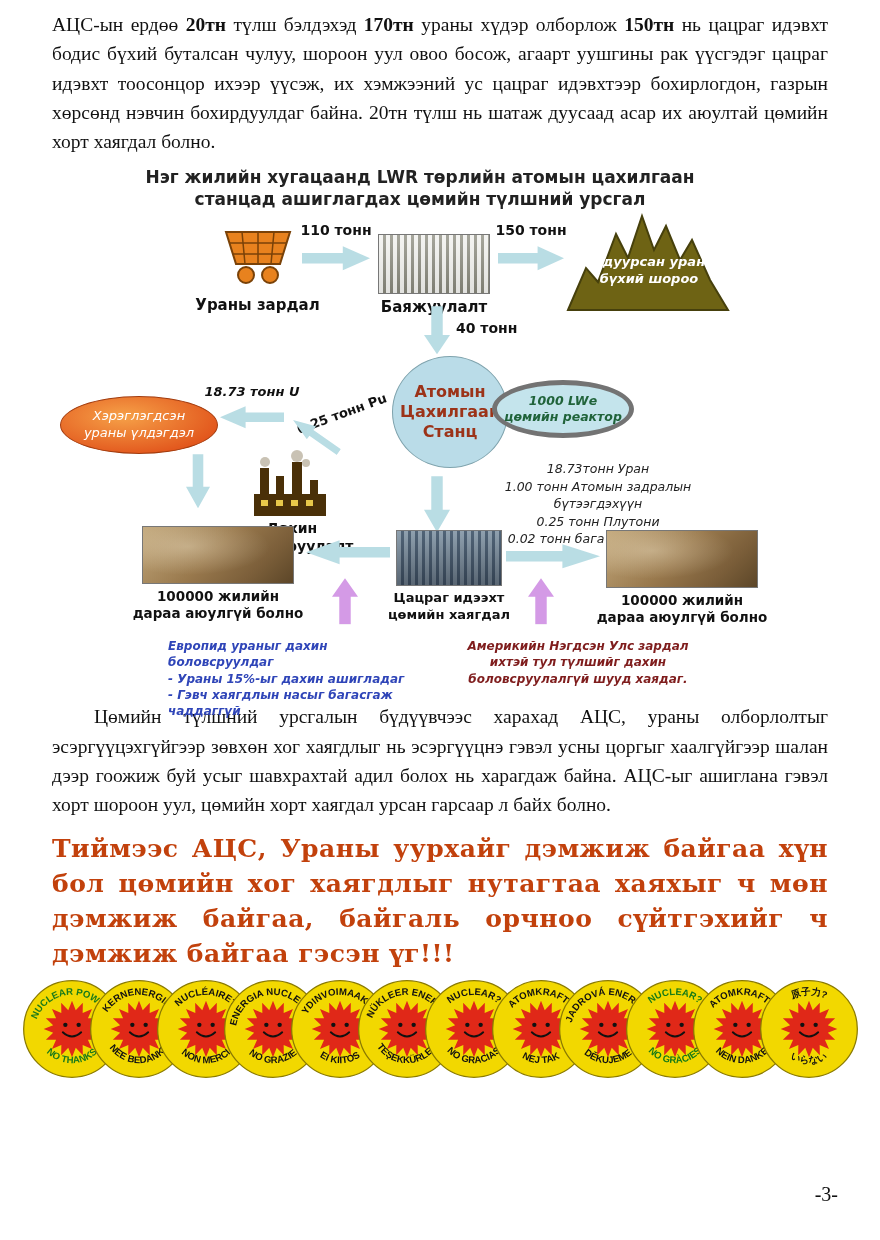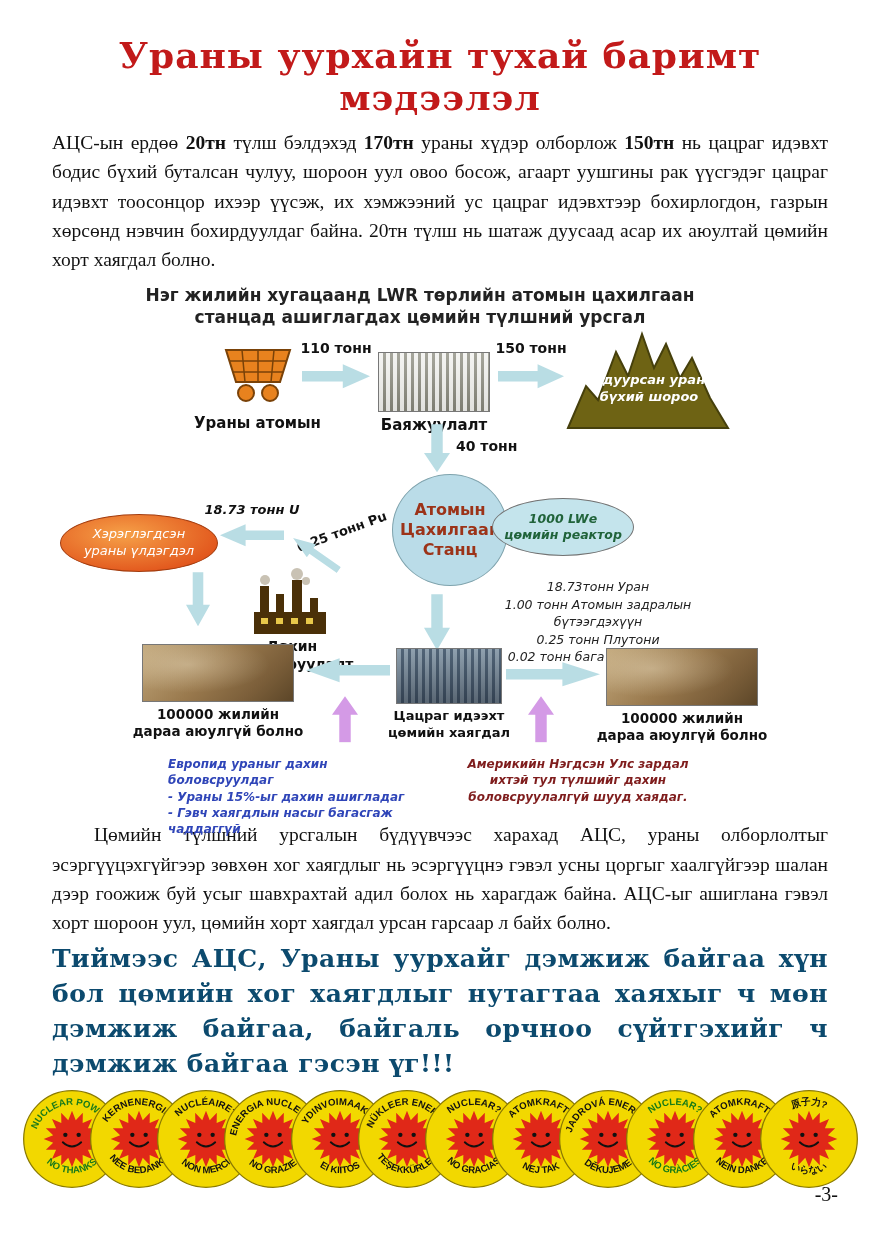--- a/index.html
+++ b/index.html
@@ -31,64 +31,63 @@
   .purple{background:#d49ae6;filter:drop-shadow(0 0 1px #8a4ea0);}
   .arr-right{clip-path:polygon(0 28%,60% 28%,60% 0,100% 50%,60% 100%,60% 72%,0 72%);}
   .arr-left{clip-path:polygon(100% 28%,40% 28%,40% 0,0 50%,40% 100%,40% 72%,100% 72%);}
   .arr-down{clip-path:polygon(28% 0,72% 0,72% 60%,100% 60%,50% 100%,0 60%,28% 60%);}
   .arr-up{clip-path:polygon(28% 100%,72% 100%,72% 40%,100% 40%,50% 0,0 40%,28% 40%);}
 
   .ellipse{position:absolute;border-radius:50%;display:flex;align-items:center;justify-content:center;
            text-align:center;box-sizing:border-box;}
   .plant{background:#badce8;border:1px solid #7fa3ad;color:#9c3318;font-weight:bold;
          font-size:16px;line-height:1.25;white-space:pre-line;}
-  .reactor{background:#c4e4ec;border:1px solid #737373;color:#20633a;font-weight:bold;
+  .reactor{background:#c4e4ec;border:5px solid #737373;color:#20633a;font-weight:bold;
            font-style:italic;font-size:12.5px;line-height:1.3;white-space:pre-line;}
   .spent{background:radial-gradient(ellipse at 40% 35%,#f6a148,#e2571d 75%);border:1px solid #a33c0e;
          color:#fff;font-weight:normal;font-style:italic;font-size:13px;line-height:1.3;white-space:pre-line;}
   .outputs{position:absolute;font-style:italic;font-size:12.5px;line-height:1.4;color:#222;
            white-space:pre-line;text-align:center;}
   .note{position:absolute;font-weight:bold;font-style:italic;font-size:12px;line-height:1.35;
         white-space:pre-line;}
   .note-blue{color:#2f45b8;}
   .note-orange{color:#7f1d1d;text-align:center;}
   .mtn-label{position:absolute;color:#fff;font-weight:bold;font-style:italic;font-size:13px;
              line-height:1.25;text-align:center;white-space:pre-line;}
 
   
-  .statement{margin:4px 52px 0;font-family:"DejaVu Serif",serif;font-weight:bold;
-             font-size:25px;line-height:1.4;color:#0c4a6e;text-align:justify;letter-spacing:.5px;}
+  .statement{margin:12px 52px 0;font-family:"DejaVu Serif",serif;font-weight:bold;
+             font-size:25px;line-height:1.4;color:#c2410c;text-align:justify;letter-spacing:.5px;}
   .badges{display:flex;justify-content:center;align-items:center;margin-top:8px;}
   .badge{width:100px;height:100px;margin-left:-33px;flex:0 0 auto;}
   .badge:first-child{margin-left:0;}
   .pagenum{position:absolute;right:42px;bottom:34px;font-size:20px;color:#111;}
 </style>
 </head>
 <body>
 
 <div class="page">
 
-  <h1 class="title">Ураны уурхайн тухай баримт мэдээлэл</h1>
 
   <p class="para"><span>АЦС-ын ердөө </span><span class="b">20тн</span><span> түлш бэлдэхэд </span><span class="b">170тн</span><span> ураны хүдэр олборлож </span><span class="b">150тн</span><span> нь цацраг идэвхт бодис бүхий буталсан чулуу, шороон уул овоо босож, агаарт уушгины рак үүсгэдэг цацраг идэвхт тоосонцор ихээр үүсэж, их хэмжээний ус цацраг идэвхтээр бохирлогдон, газрын хөрсөнд нэвчин бохирдуулдаг байна. 20тн түлш нь шатаж дуусаад асар их аюултай цөмийн хорт хаягдал болно.</span></p>
 
   <div class="diagram">
 
     <div class="dtitle">Нэг жилийн хугацаанд LWR төрлийн атомын цахилгаан
 станцад ашиглагдах цөмийн түлшний урсгал</div>
 
     <div class="abs" style="left:222px;top:66px;width:72px;height:62px;">
       <svg viewBox="0 0 72 62" width="72" height="62">
         <path d="M4 6 H68 L58 38 H14 Z" fill="#e8821e" stroke="#7a4208" stroke-width="2"></path>
         <path d="M20 6 L23 38 M36 6 L36 38 M52 6 L49 38 M8 17 H64 M11 28 H61" stroke="#7a4208" stroke-width="1.5" fill="none"></path>
         <circle cx="24" cy="49" r="8" fill="#e8821e" stroke="#7a4208" stroke-width="2"></circle>
         <circle cx="48" cy="49" r="8" fill="#e8821e" stroke="#7a4208" stroke-width="2"></circle>
       </svg>
     </div>
-    <div class="dlabel" style="left:190px;top:136px;width:135px;font-size:15px;">Ураны атомын</div>
+    <div class="dlabel" style="left:190px;top:136px;width:135px;font-size:15px;">Ураны зардал</div>
 
     <div class="arrow arr-right" style="left:302px;top:86px;width:68px;height:24px;"></div>
     <div class="dlabel" style="left:298px;top:62px;width:76px;">110 тонн</div>
 
     <div class="img enrich" style="left:378px;top:74px;width:112px;height:60px;"></div>
     <div class="dlabel" style="left:368px;top:138px;width:132px;font-size:15px;">Баяжуулалт</div>
 
     <div class="arrow arr-right" style="left:498px;top:86px;width:66px;height:24px;"></div>
     <div class="dlabel" style="left:492px;top:62px;width:78px;">150 тонн</div>
 

